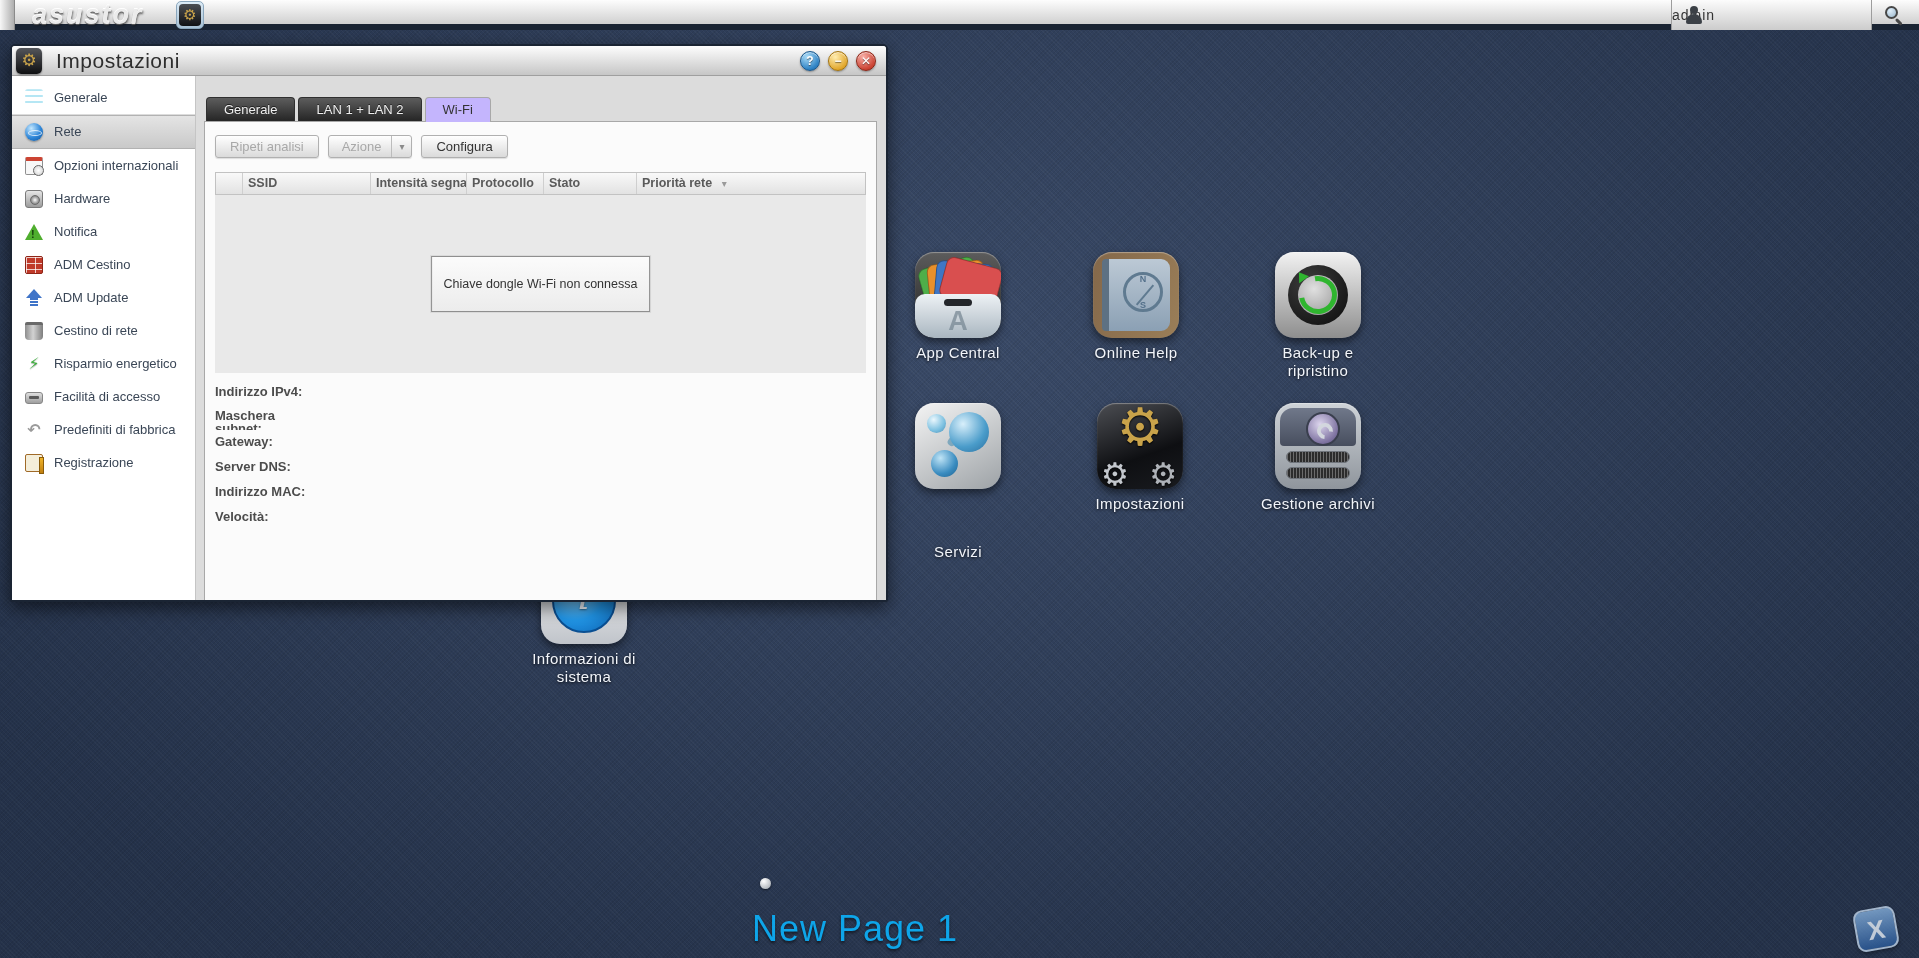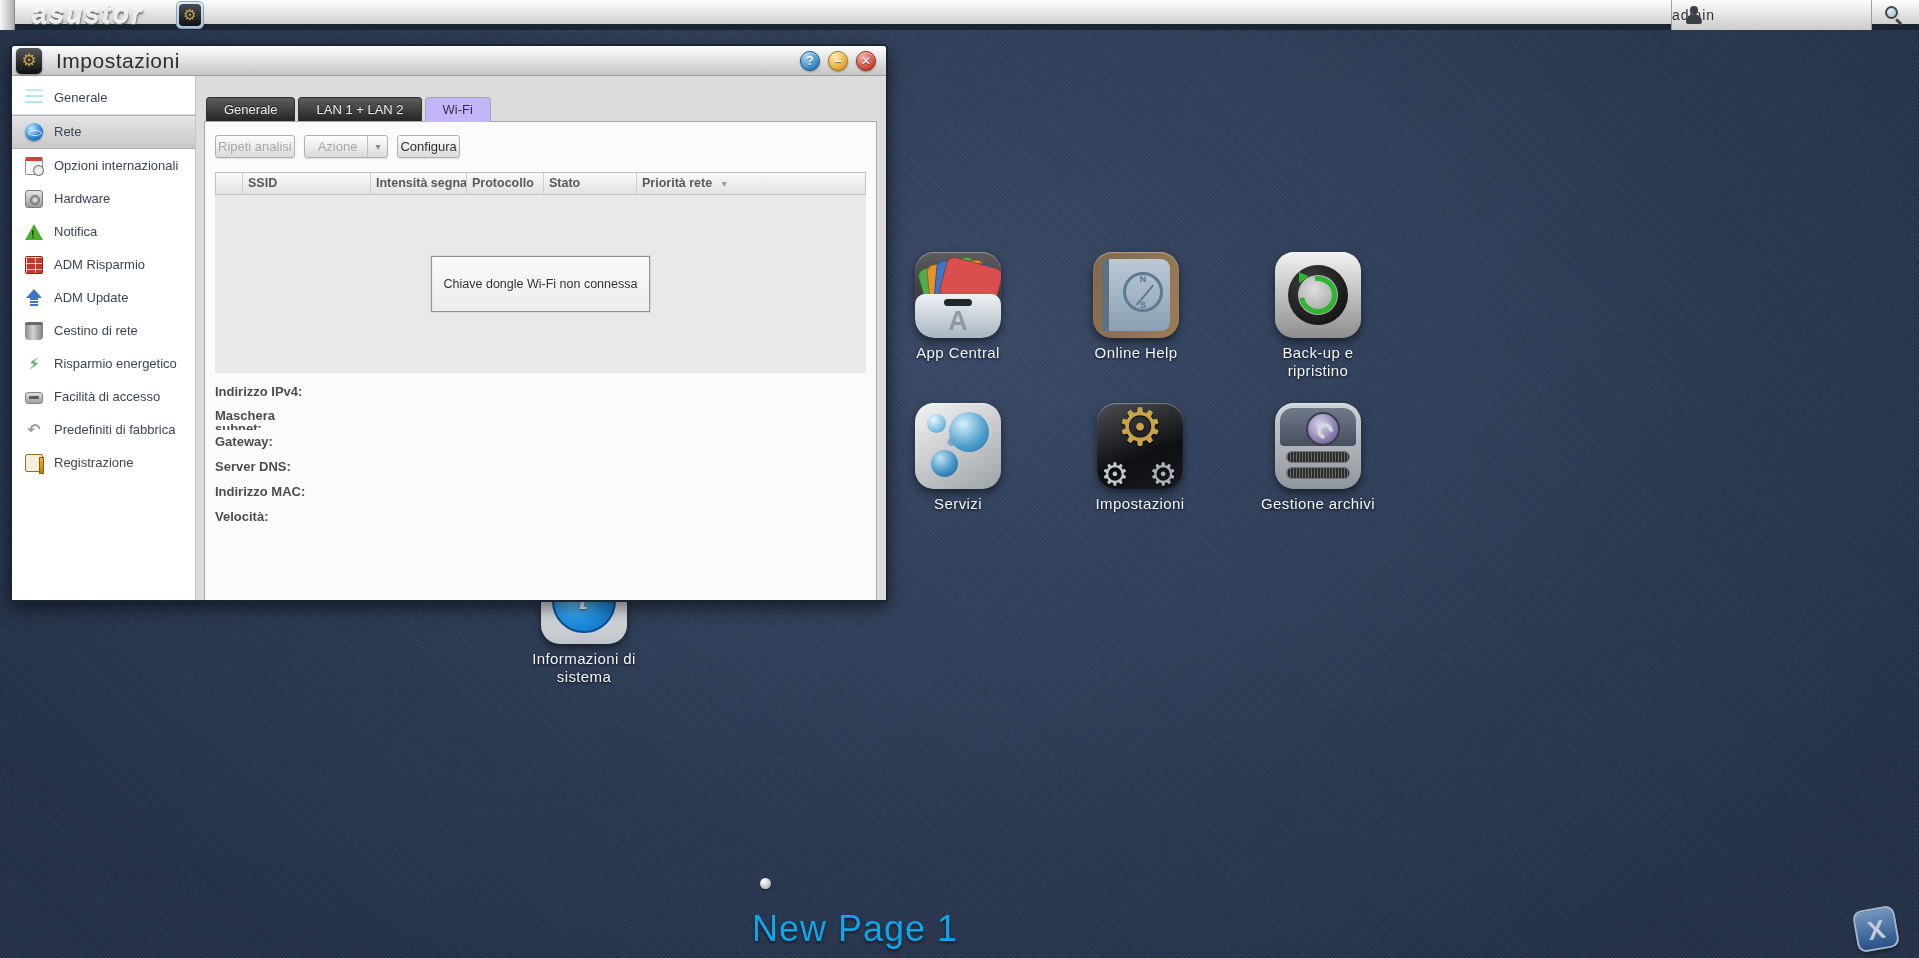--- a/index.html
+++ b/index.html
@@ -143,21 +143,21 @@
   .tab.active {
     height:25px; color:#333; background:#c4b5fd;
     border:1px solid #a8a8a8; border-bottom:none; text-shadow:none;
   }
   .panel {
     position:absolute; top:45px; left:8px; right:9px; bottom:0;
     background:#fbfbfb; border:1px solid #a8a8a8; border-bottom:none;
   }
   .toolbar { position:absolute; top:13px; left:10px; display:flex; gap:9px; }
   .btn {
-    height:23px; line-height:21px; padding:0 2px; font-size:13px; color:#333;
+    height:23px; line-height:21px; padding:0 14px; font-size:13px; color:#333;
     background:linear-gradient(#ffffff,#dadada); border:1px solid #b0b0b0; border-radius:3px;
     cursor:pointer; box-shadow:0 1px 1px rgba(0,0,0,.12);
   }
   .btn.disabled { color:#a8a8a8; cursor:default; }
   .btn-split { display:flex; padding:0; }
   .btn-split .main { padding:0 10px 0 13px; }
   .btn-split .caret { padding:0 7px; border-left:1px solid #bcbcbc; color:#8a8a8a; font-size:10px; }
 
   .thead {
     position:absolute; top:50px; left:10px; right:10px; height:23px; display:flex;
@@ -317,21 +317,21 @@
       <div class="side-item">
         <span class="si si-drive"></span>
         <span class="si-label">Hardware</span>
       </div>
       <div class="side-item">
         <span class="si si-warn"></span>
         <span class="si-label">Notifica</span>
       </div>
       <div class="side-item">
         <span class="si si-wall"></span>
-        <span class="si-label">ADM Risparmio</span>
+        <span class="si-label">ADM Cestino</span>
       </div>
       <div class="side-item">
         <span class="si si-up"></span>
         <span class="si-label">ADM Update</span>
       </div>
       <div class="side-item">
         <span class="si si-trash"></span>
         <span class="si-label">Cestino di rete</span>
       </div>
       <div class="side-item">
@@ -430,21 +430,21 @@
 <div class="desk-icon" style="left:1238px; top:252px;">
   <div class="dicon ic-backup">
     <div class="ring"></div>
     <div class="metal"></div>
     <div class="greenring"></div>
     <div class="ghead"></div>
   </div>
   <div class="dlabel">Back-up e ripristino</div>
 </div>
 
-<div class="desk-icon" style="left:878px; top:403px;">
+<div class="desk-icon" style="left:878px; top:403px;gap:48px;">
   <div class="dicon ic-servizi">
     <div class="link"></div>
     <div class="b1"></div>
     <div class="b2"></div>
     <div class="b3"></div>
   </div>
   <div class="dlabel">Servizi</div>
 </div>
 
 <div class="desk-icon" style="left:1060px; top:403px;">

